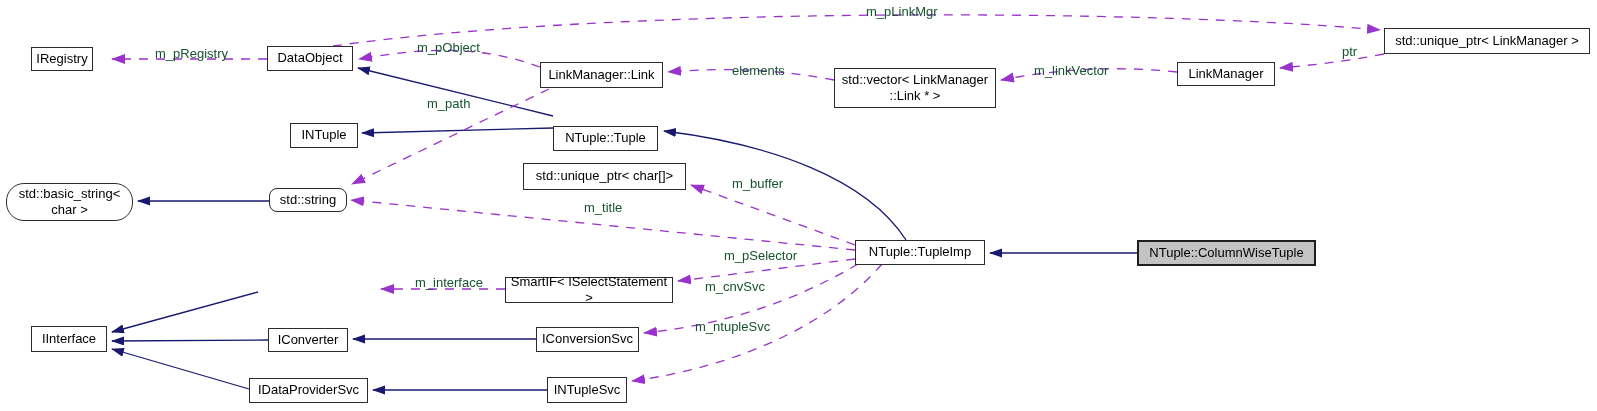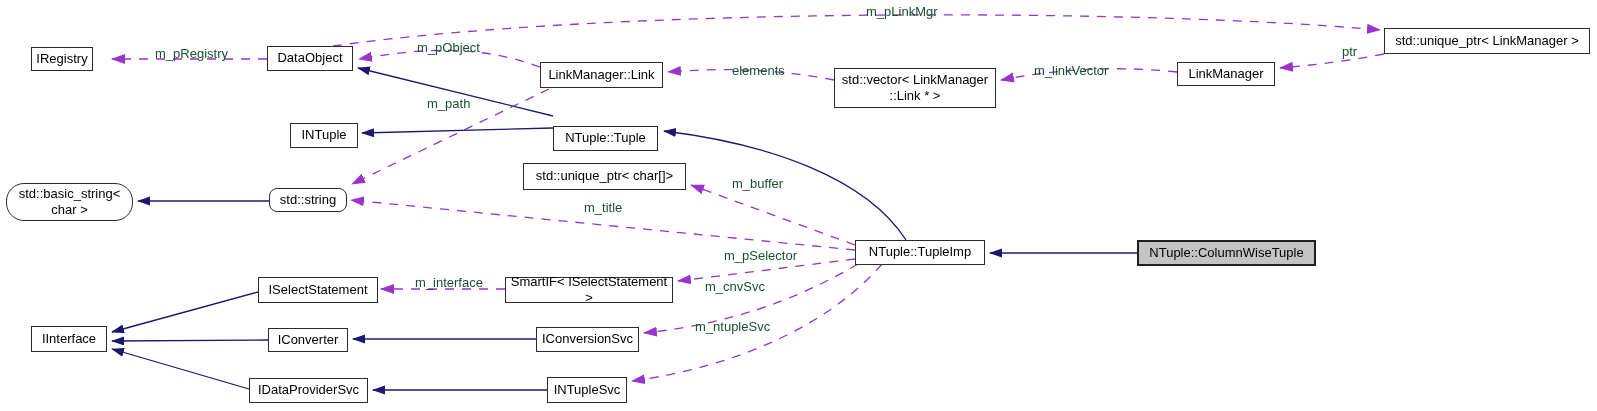--- a/index.html
+++ b/index.html
@@ -91,21 +91,20 @@
   <div class="node" style="left:1177px;top:62px;  width:98px;  height:24px;"><span>LinkManager</span></div>
   <div class="node" style="left:1384px;top:28px;  width:206px; height:26px;"><span>std::unique_ptr&lt; LinkManager &gt;</span></div>
   <div class="node" style="left:290px; top:123px; width:68px;  height:25px;"><span>INTuple</span></div>
   <div class="node" style="left:553px; top:126px; width:105px; height:25px;"><span>NTuple::Tuple</span></div>
   <div class="node" style="left:6px;   top:183px; width:127px; height:38px;border-radius:18px;"><span>std::basic_string&lt;
 char &gt;</span></div>
   <div class="node" style="left:269px; top:188px; width:78px;  height:24px;border-radius:8px;"><span>std::string</span></div>
   <div class="node" style="left:523px; top:163px; width:163px; height:27px;"><span>std::unique_ptr&lt; char[]&gt;</span></div>
   <div class="node" style="left:855px; top:240px; width:130px; height:25px;"><span>NTuple::TupleImp</span></div>
   <div class="node highlight" style="left:1137px;top:240px;width:179px;height:26px;"><span>NTuple::ColumnWiseTuple</span></div>
-  <div class="node" style="left:258px; top:277px; width:120px; height:26px;"><span>ISelectStatement</span></div>
   <div class="node" style="left:505px; top:277px; width:168px; height:26px;"><span>SmartIF&lt; ISelectStatement &gt;</span></div>
   <div class="node" style="left:31px;  top:326px; width:76px;  height:26px;"><span>IInterface</span></div>
   <div class="node" style="left:268px; top:328px; width:80px;  height:24px;"><span>IConverter</span></div>
   <div class="node" style="left:536px; top:327px; width:103px; height:25px;"><span>IConversionSvc</span></div>
   <div class="node" style="left:249px; top:378px; width:119px; height:25px;"><span>IDataProviderSvc</span></div>
   <div class="node" style="left:547px; top:377px; width:80px;  height:26px;"><span>INTupleSvc</span></div>
 
   <div class="edge-label" style="left:155px; top:46px;">m_pRegistry</div>
   <div class="edge-label" style="left:417px; top:40px;">m_pObject</div>
   <div class="edge-label" style="left:866px; top:4px;">m_pLinkMgr</div>

